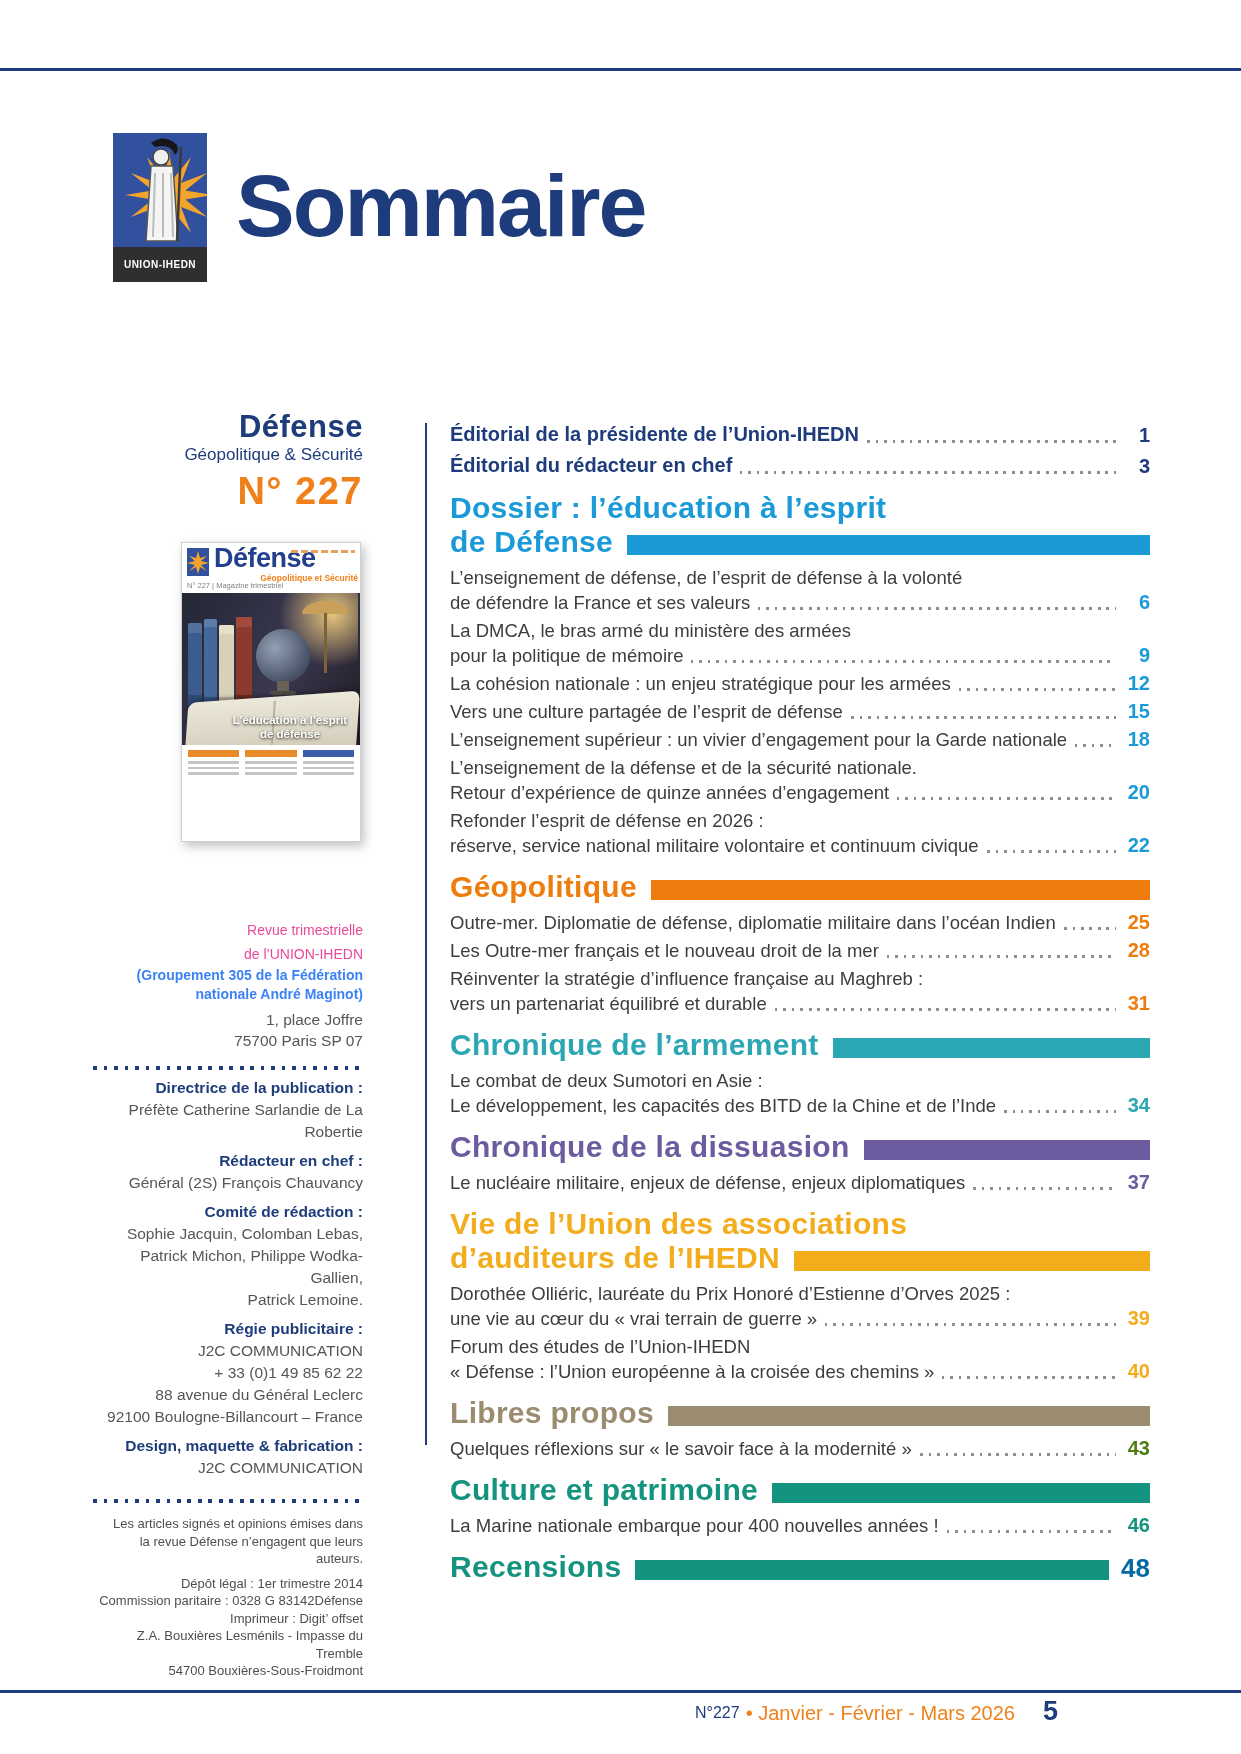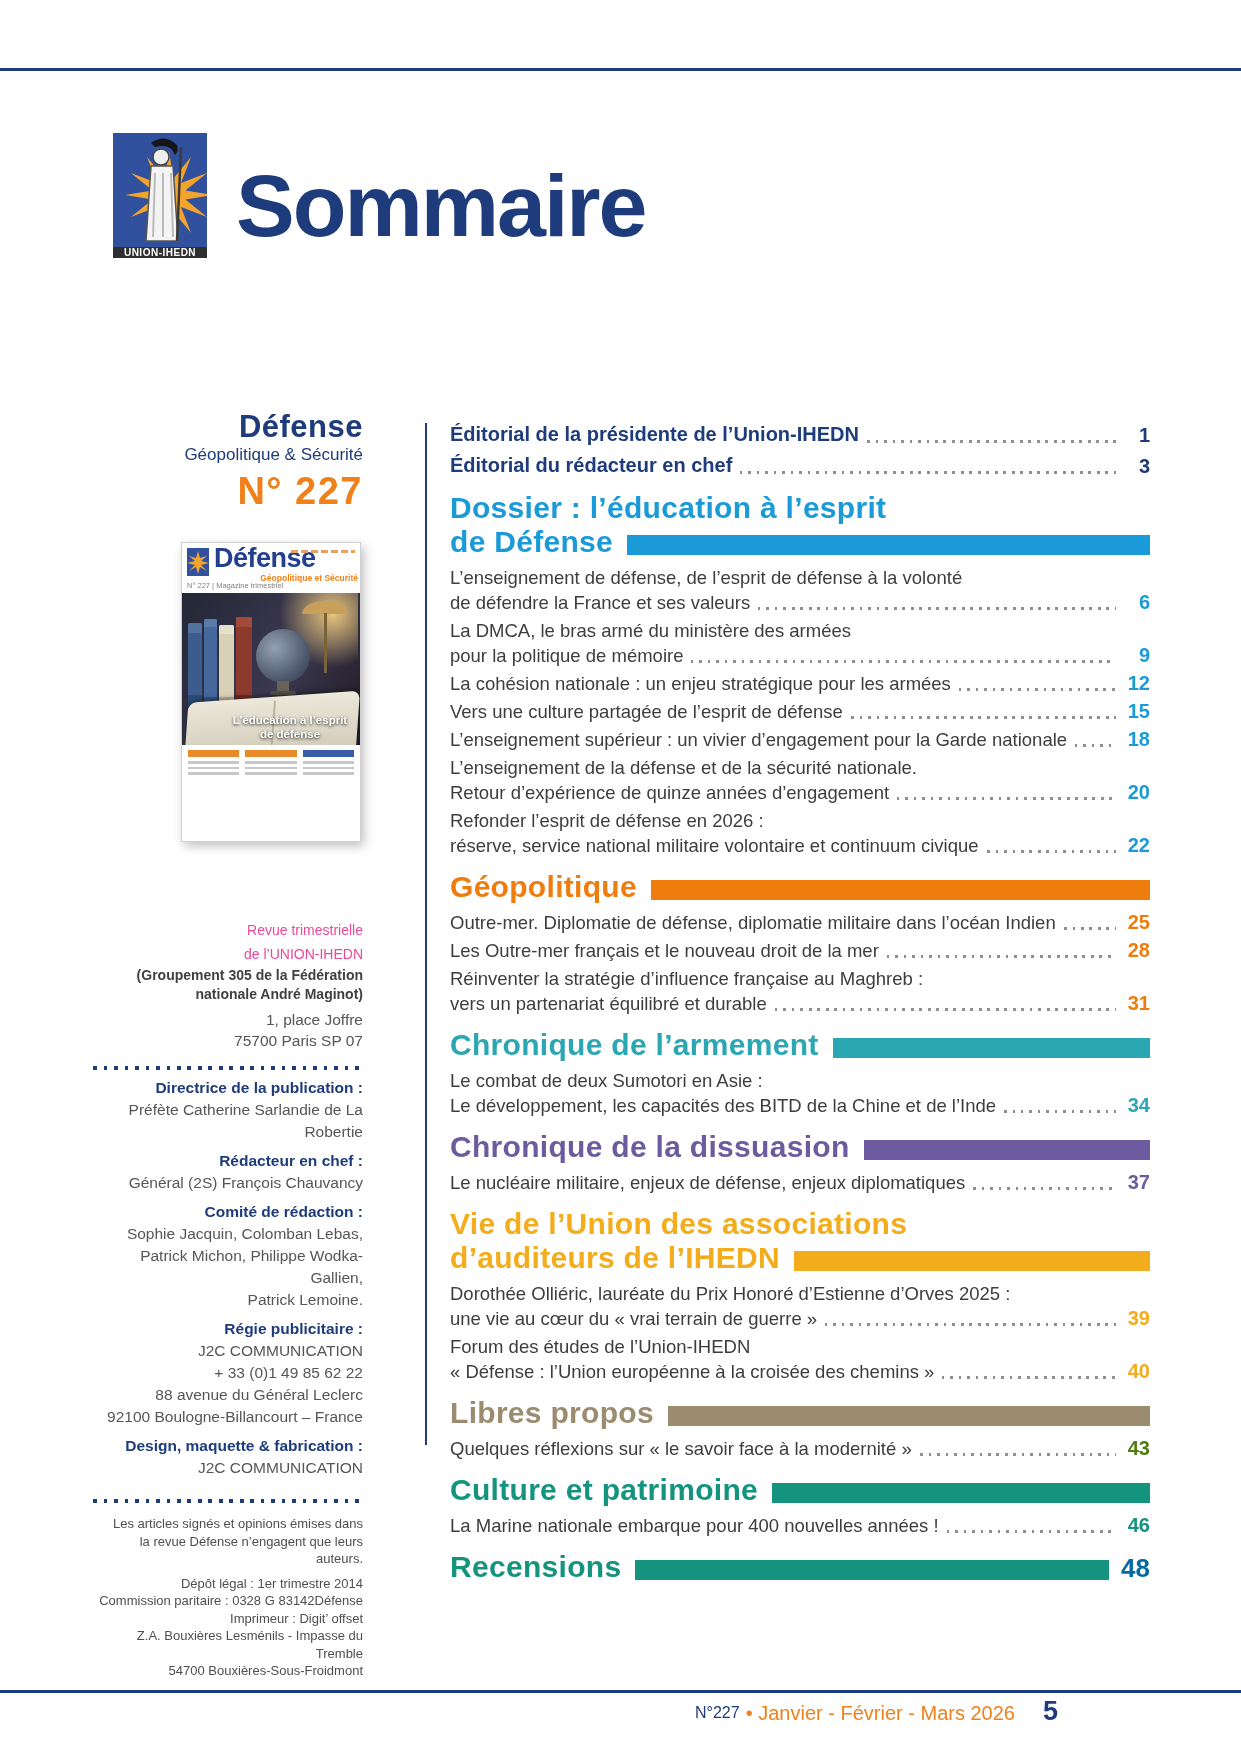--- a/index.html
+++ b/index.html
@@ -6,21 +6,21 @@
   html,body{margin:0;padding:0;background:#ffffff;}
   body{width:1241px;height:1754px;position:relative;font-family:"Liberation Sans",sans-serif;overflow:hidden;}
   .page{position:absolute;inset:0;background:#fff;}
 
   .top-rule{position:absolute;top:68px;left:0;width:100%;height:3px;background:#1e3c7b;}
   .foot-rule{position:absolute;top:1690px;left:0;width:100%;height:3px;background:#1e3c7b;}
 
   
   .logo{position:absolute;left:113px;top:133px;width:94px;}
   .logo svg{display:block;}
-  .logo-label{background:#2f2f2f;color:#fff;font-size:10px;font-weight:bold;text-align:center;letter-spacing:.5px;padding:0 0;}
+  .logo-label{background:#2f2f2f;color:#fff;font-size:10px;font-weight:bold;text-align:center;letter-spacing:.5px;padding:12px 0;}
   h1.title{position:absolute;left:236px;top:156px;margin:0;font-size:88px;font-weight:bold;color:#1e3c7b;letter-spacing:-2px;line-height:100px;}
 
   
   .sidebar{position:absolute;left:93px;top:410px;width:270px;text-align:right;color:#55565a;}
   .mag-title{font-size:31px;font-weight:bold;color:#1e3c7b;line-height:33px;letter-spacing:.5px;}
   .mag-sub{font-size:17px;color:#1e3c7b;line-height:23px;}
   .mag-issue{font-size:38px;font-weight:bold;color:#f08019;line-height:42px;margin-top:4px;letter-spacing:1.5px;}
 
   .cover{margin:30px 2px 0 auto;width:178px;height:298px;background:#fff;border:1px solid #d0d0d0;
          box-shadow:3px 4px 10px rgba(0,0,0,.25);text-align:left;position:relative;overflow:hidden;}
@@ -54,21 +54,21 @@
   .cover-cap{position:absolute;right:2px;bottom:4px;width:136px;text-align:center;color:#fff;font-weight:bold;
        font-size:11.5px;line-height:14px;text-shadow:0 1px 3px rgba(0,0,0,.85);}
   .cover-strip{height:54px;padding:5px 6px 0;display:flex;gap:6px;background:#fff;}
   .teaser{flex:1;}
   .teaser-chip{height:7px;margin-bottom:4px;}
   .tc1{background:#e98a2b;} .tc2{background:#e98a2b;} .tc3{background:#3b5ca8;}
   .teaser-line{height:2.5px;background:#c6c6c6;margin-top:3px;}
 
   .pub{margin-top:76px;}
   .pub-main{font-size:14px;font-weight:normal;color:#ec4899;line-height:24px;}
-  .pub-sub{font-size:14px;font-weight:bold;color:#404040;line-height:19px;}
+  .pub-sub{font-size:14px;font-weight:bold;color:#3b82f6;line-height:19px;}
   .pub-addr{font-size:15.5px;line-height:21px;}
   .pub-addr-wrap{margin-top:5px;}
   .dotsep{height:4px;margin-top:15px;background:repeating-linear-gradient(90deg,#1e3c7b 0 3.5px,transparent 3.5px 10.5px);}
   .dotsep.second{margin-top:20px;}
   #masthead{margin-top:6px;}
   .mh-label{font-size:15.5px;font-weight:bold;color:#1e3c7b;line-height:22px;margin-top:7px;}
   .mh-val{font-size:15.5px;line-height:22px;color:#55565a;}
   #legal{margin-top:12px;}
   .legal-line{font-size:13px;line-height:17.5px;color:#4e4f53;}
   .legal-gap{margin-top:7px;}

